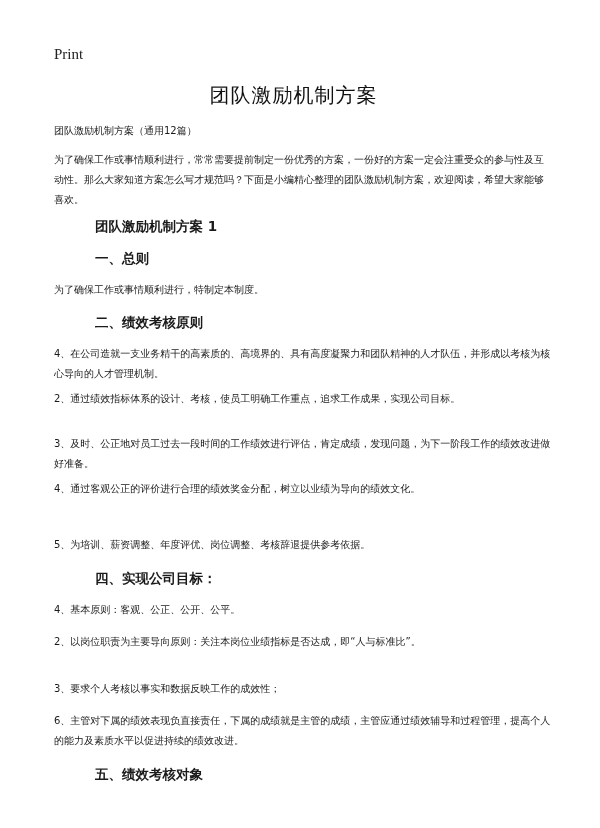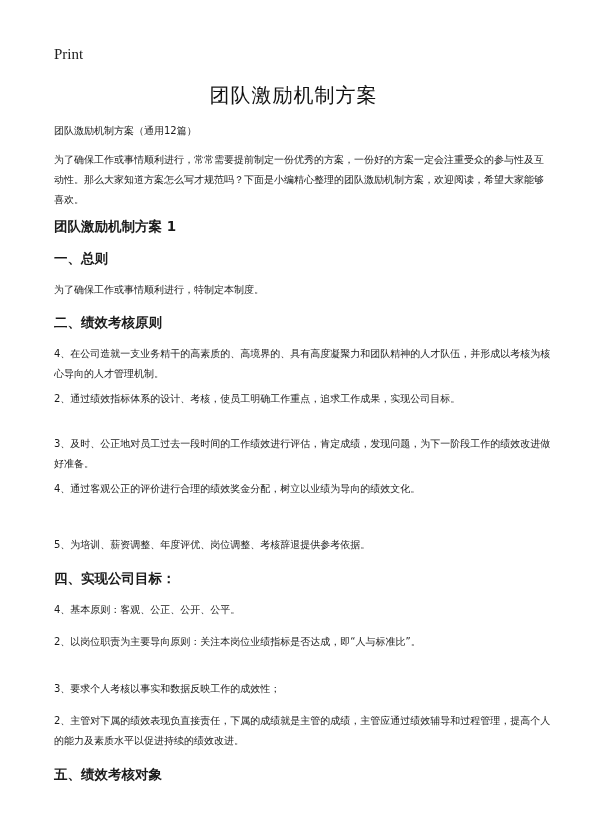--- a/index.html
+++ b/index.html
@@ -1,20 +1,20 @@
 <!DOCTYPE html>
 <html><head>
 <meta charset="utf-8">
 <style>
   html, body { margin: 0; padding: 0; background: #ffffff; }
   body { width: 600px; height: 828px; position: relative; overflow: hidden; color: #111; font-family: "DejaVu Sans", sans-serif; }
   .print { position: absolute; left: 54px; top: 46px; font-family: "Liberation Serif", "DejaVu Serif", serif; font-size: 15px; color: #222; }
   .title { position: absolute; left: 0; width: 587px; top: 82px; text-align: center; font-size: 20px; color: #111; letter-spacing: 1px; }
   .block { position: absolute; left: 54px; width: 498px; font-size: 10px; line-height: 20px; color: #1a1a1a; }
-  .h { font-weight: bold; font-size: 13.5px; }
+  .h { font-weight: bold; font-size: 13.5px; margin-left: 41px; }
 </style>
 </head>
 <body>
 
 <div class="print">Print</div>
 <div class="title">团队激励机制方案</div>
 
 <div class="block" style="top:121px">团队激励机制方案（通用12篇）</div>
 <div class="block" style="top:150px">为了确保工作或事情顺利进行，常常需要提前制定一份优秀的方案，一份好的方案一定会注重受众的参与性及互动性。那么大家知道方案怎么写才规范吗？下面是小编精心整理的团队激励机制方案，欢迎阅读，希望大家能够喜欢。</div>
 <div class="block h" style="top:216px">团队激励机制方案 1</div>
@@ -26,15 +26,15 @@
 <div class="block" style="top:344px">4、在公司造就一支业务精干的高素质的、高境界的、具有高度凝聚力和团队精神的人才队伍，并形成以考核为核心导向的人才管理机制。</div>
 <div class="block" style="top:389px">2、通过绩效指标体系的设计、考核，使员工明确工作重点，追求工作成果，实现公司目标。</div>
 <div class="block" style="top:434px">3、及时、公正地对员工过去一段时间的工作绩效进行评估，肯定成绩，发现问题，为下一阶段工作的绩效改进做好准备。</div>
 <div class="block" style="top:479px">4、通过客观公正的评价进行合理的绩效奖金分配，树立以业绩为导向的绩效文化。</div>
 <div class="block" style="top:535px">5、为培训、薪资调整、年度评优、岗位调整、考核辞退提供参考依据。</div>
 
 <div class="block h" style="top:568px">四、实现公司目标：</div>
 <div class="block" style="top:600px">4、基本原则：客观、公正、公开、公平。</div>
 <div class="block" style="top:632px">2、以岗位职责为主要导向原则：关注本岗位业绩指标是否达成，即“人与标准比”。</div>
 <div class="block" style="top:679px">3、要求个人考核以事实和数据反映工作的成效性；</div>
-<div class="block" style="top:711px">2、主管对下属的绩效表现负直接责任，下属的成绩就是主管的成绩，主管应通过绩效辅导和过程管理，提高个人的能力及素质水平以促进持续的绩效改进。</div>
+<div class="block" style="top:711px">6、主管对下属的绩效表现负直接责任，下属的成绩就是主管的成绩，主管应通过绩效辅导和过程管理，提高个人的能力及素质水平以促进持续的绩效改进。</div>
 
 <div class="block h" style="top:764px">五、绩效考核对象</div>
 
 </body></html>

